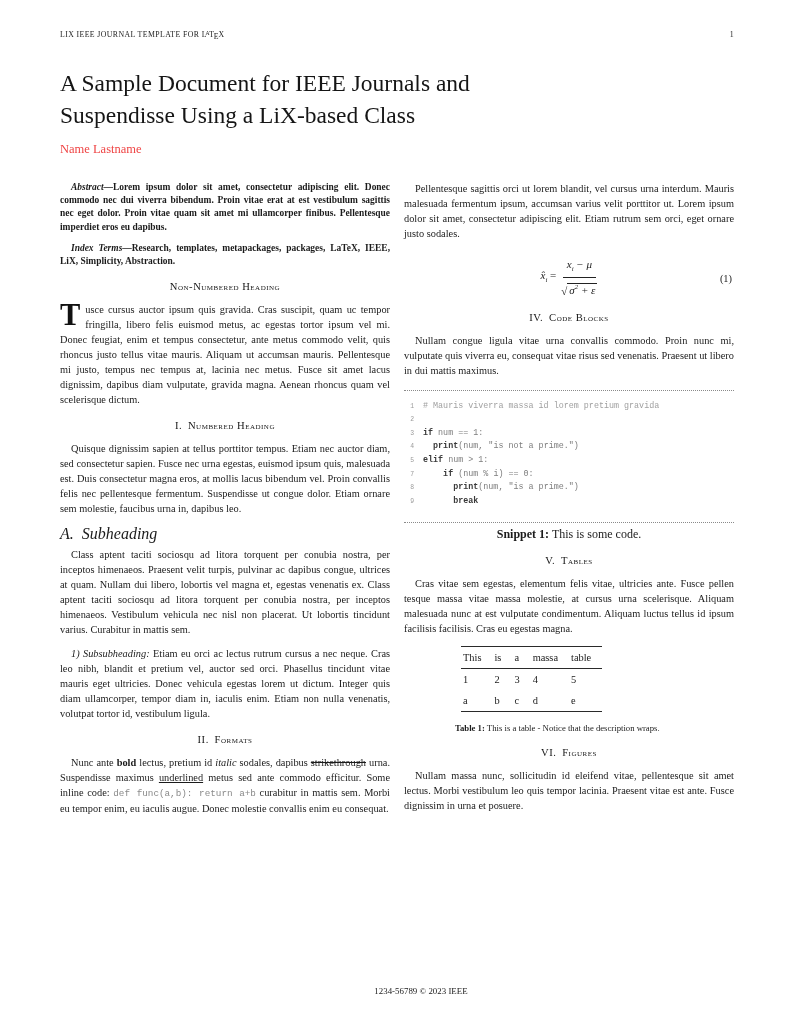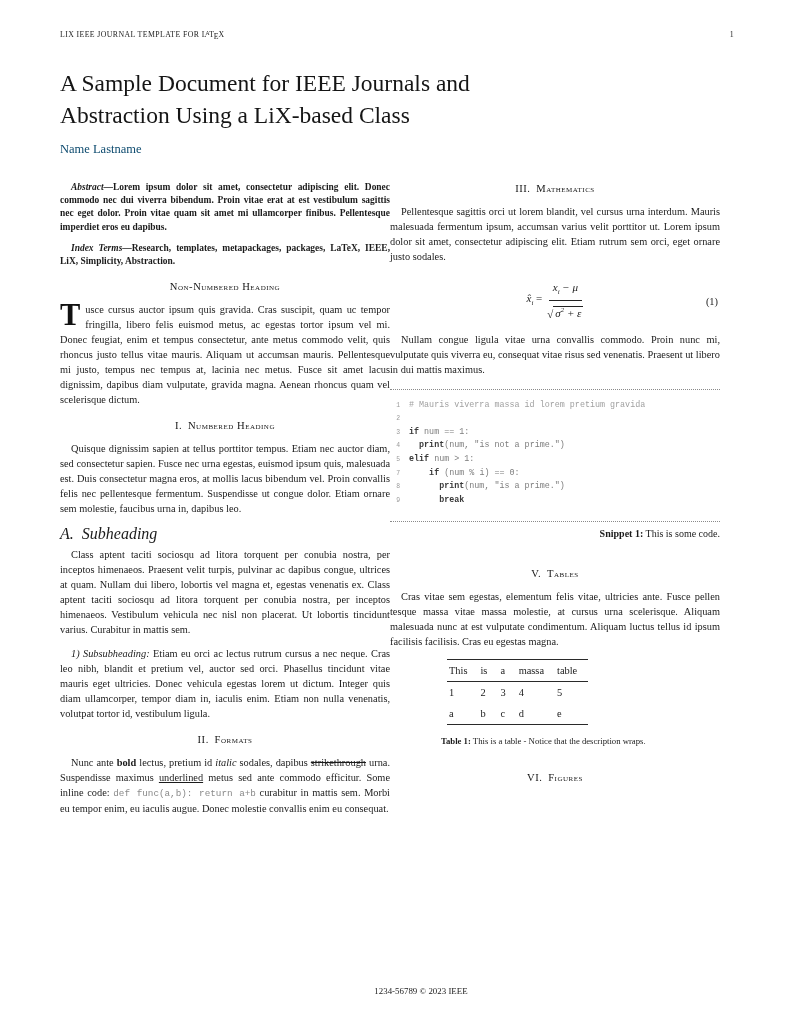--- a/index.html
+++ b/index.html
@@ -12,24 +12,24 @@
 
   
   .runhead{display:flex;justify-content:space-between;font-size:7.8px;letter-spacing:.4px;color:#222;}
   .latex-logo{white-space:nowrap;}
   .latex-a{display:inline-block;font-size:.72em;vertical-align:.32em;margin:0 -.12em 0 -.25em;}
   .latex-e{display:inline-block;vertical-align:-.22em;margin:0 -.08em 0 -.08em;}
 
   
   .titleblock{text-align:left;margin-top:26px;}
   .title-line{display:block;font-size:23.5px;line-height:32px;color:#151515;}
-  .author{margin-top:11px;font-size:12.5px;color:#0c4a6e;}
-
-  
-  .cols{display:flex;margin-top:24px;}
+  .author{margin-top:11px;font-size:12.5px;color:#ef4444;}
+
+  
+  .cols{display:flex;gap:14px;margin-top:24px;}
   .col{width:330px;text-align:justify;font-size:10.35px;line-height:15px;}
 
   p{margin:0 0 3px 0;}
   p.ind{text-indent:11px;}
   .abs{font-weight:bold;font-size:9.45px;line-height:13.3px;margin-bottom:8px;}
   .abs .lbl{font-style:italic;}
 
   h2{font-size:10.6px;font-weight:normal;font-variant:small-caps;letter-spacing:.5px;
      text-align:center;margin:11px 0 8px 0;color:#161616;}
   h3{font-size:16px;font-weight:normal;font-style:italic;text-align:left;margin:10px 0 6px 0;}
@@ -59,25 +59,25 @@
   .codeblock{border-top:1px dotted #8a8a8a;border-bottom:1px dotted #8a8a8a;
              padding:9px 0 14px 0;margin:12px 0 6px 0;}
   .code-row{display:flex;min-height:12.6px;line-height:12.6px;
             font-family:"Liberation Mono","DejaVu Sans Mono",monospace;font-size:8.4px;}
   .ln{width:10px;text-align:right;margin-right:9px;font-size:6.4px;color:#9a9a9a;line-height:13.6px;flex:none;}
   .cl{white-space:pre;color:#7d7d7d;}
   .cl .kw{font-weight:bold;color:#3a3a3a;}
   .cl .com{color:#a0a0a0;}
   .cl .pl{color:#7d7d7d;}
 
-  .snippet-caption{font-size:10px;line-height:11.5px;text-align:right;margin:4px 0 26px 0;}
+  .snippet-caption{font-size:12px;line-height:11.5px;text-align:center;margin:4px 0 12px 0;}
   .snippet-caption .lbl{font-weight:bold;}
 
   
-  .tablewrap{width:228px;margin:10px auto 23px auto;}
+  .tablewrap{width:228px;margin:10px auto 11px auto;}
   table.booktab{border-collapse:collapse;margin-left:6px;}
   table.booktab td,table.booktab th{font-weight:normal;font-size:10.4px;text-align:left;
     padding:3px 11px 3px 2px;}
   table.booktab thead th{border-top:1.3px solid #2a2a2a;border-bottom:.9px solid #2a2a2a;}
   table.booktab tbody tr:last-child td{border-bottom:.9px solid #2a2a2a;}
   .table-caption{font-size:8.7px;line-height:11.5px;text-align:left;margin-top:11px;}
   .table-caption .lbl{font-weight:bold;}
 
   
   .footer{position:absolute;left:12px;right:0;bottom:32px;text-align:center;font-size:8.9px;color:#1b1b1b;padding-left:36px;}
@@ -87,21 +87,21 @@
 
 <div class="page">
 
   <div class="runhead">
     <span class="latex-logo"><span>LIX IEEE JOURNAL TEMPLATE FOR </span><span><span>L</span><span class="latex-a">A</span><span>T</span><span class="latex-e">E</span><span>X</span></span></span>
     <span>1</span>
   </div>
 
   <div class="titleblock">
     <span class="title-line">A Sample Document for IEEE Journals and</span>
-    <span class="title-line">Abstraction Using a LiX-based Class</span>
+    <span class="title-line">Suspendisse Using a LiX-based Class</span>
     <div class="author">Name Lastname</div>
   </div>
 
   <div class="cols">
 
     <div class="col">
 
       <p class="abs ind"><span class="lbl">Abstract</span><span>—Lorem ipsum dolor sit amet, consectetur adipiscing elit. Donec commodo nec dui viverra bibendum. Proin vitae erat at est vestibulum sagittis nec eget dolor. Proin vitae quam sit amet mi ullamcorper finibus. Pellentesque imperdiet eros eu dapibus.</span></p>
 
       <p class="abs ind"><span class="lbl">Index Terms</span><span>—Research, templates, metapackages, packages, LaTeX, IEEE, LiX, Simplicity, Abstraction.</span></p>
@@ -117,34 +117,34 @@
 
       <p class="ind" style="margin-top:9px;"><span class="runin">1) Subsubheading:</span><span> Etiam eu orci ac lectus rutrum cursus a nec neque. Cras leo nibh, blandit et pretium vel, auctor sed orci. Phasellus tincidunt vitae mauris eget ultricies. Donec vehicula egestas lorem ut dictum. Integer quis diam ullamcorper, tempor diam in, iaculis enim. Etiam non nulla venenatis, volutpat tortor id, vestibulum ligula.</span></p>
 
       <h2>II. Formats</h2>
       <p class="ind"><span>Nunc ante </span><b class="fb">bold</b><span> lectus, pretium id </span><i class="fi">italic</i><span> sodales, dapibus </span><span class="fs">strikethrough</span><span> urna. Suspendisse maximus </span><span class="fu">underlined</span><span> metus sed ante commodo efficitur. Some inline code: </span><span class="ficode">def func(a,b): return a+b</span><span> curabitur in mattis sem. Morbi eu tempor enim, eu iaculis augue. Donec molestie convallis enim eu consequat.</span></p>
 
     </div>
 
     <div class="col">
 
-      <h2 style="margin-top:0;">III. Mathematics</h2>
       <p class="ind">Pellentesque sagittis orci ut lorem blandit, vel cursus urna interdum. Mauris malesuada fermentum ipsum, accumsan varius velit porttitor ut. Lorem ipsum dolor sit amet, consectetur adipiscing elit. Etiam rutrum sem orci, eget ornare justo sodales.</p>
 
       <div class="equation">
         <span class="eq-body">
           <span><span>x̂</span><sub>i</sub> <span style="font-style:normal;">=</span></span>
           <span class="frac">
             <span class="frac-num"><span>x</span><sub>i</sub><span> − μ</span></span>
             <span class="frac-den"><span class="sqrt-sym">√</span><span class="radicand"><span>σ</span><sup>2</sup><span> + ε</span></span></span>
           </span>
         </span>
         <span class="eq-number">(1)</span>
       </div>
 
+      <h2>IV. Code Blocks</h2>
       <p class="ind">Nullam congue ligula vitae urna convallis commodo. Proin nunc mi, vulputate quis viverra eu, consequat vitae risus sed venenatis. Praesent ut libero in dui mattis maximus.</p>
 
       <div class="codeblock">
         <div>
             <div class="code-row">
               <span class="ln">1</span>
               <span class="cl"><span class="com"># Mauris viverra massa id lorem pretium gravida</span></span>
             </div>
             <div class="code-row">
               <span class="ln">2</span>
@@ -206,18 +206,19 @@
               <td>c</td>
               <td>d</td>
               <td>e</td>
             </tr>
           </tbody>
         </table>
         <p class="table-caption"><span class="lbl">Table 1:</span><span> This is a table - Notice that the description wraps.</span></p>
       </div>
 
       <h2>VI. Figures</h2>
+      <p class="ind">Nullam massa nunc, sollicitudin id eleifend vitae, pellentesque sit amet lectus. Morbi vestibulum leo quis tempor lacinia. Praesent vitae est ante. Fusce dignissim in urna et posuere.</p>
 
     </div>
   </div>
 
   <div class="footer">1234-56789 © 2023 IEEE</div>
 </div>
 
 </body></html>

